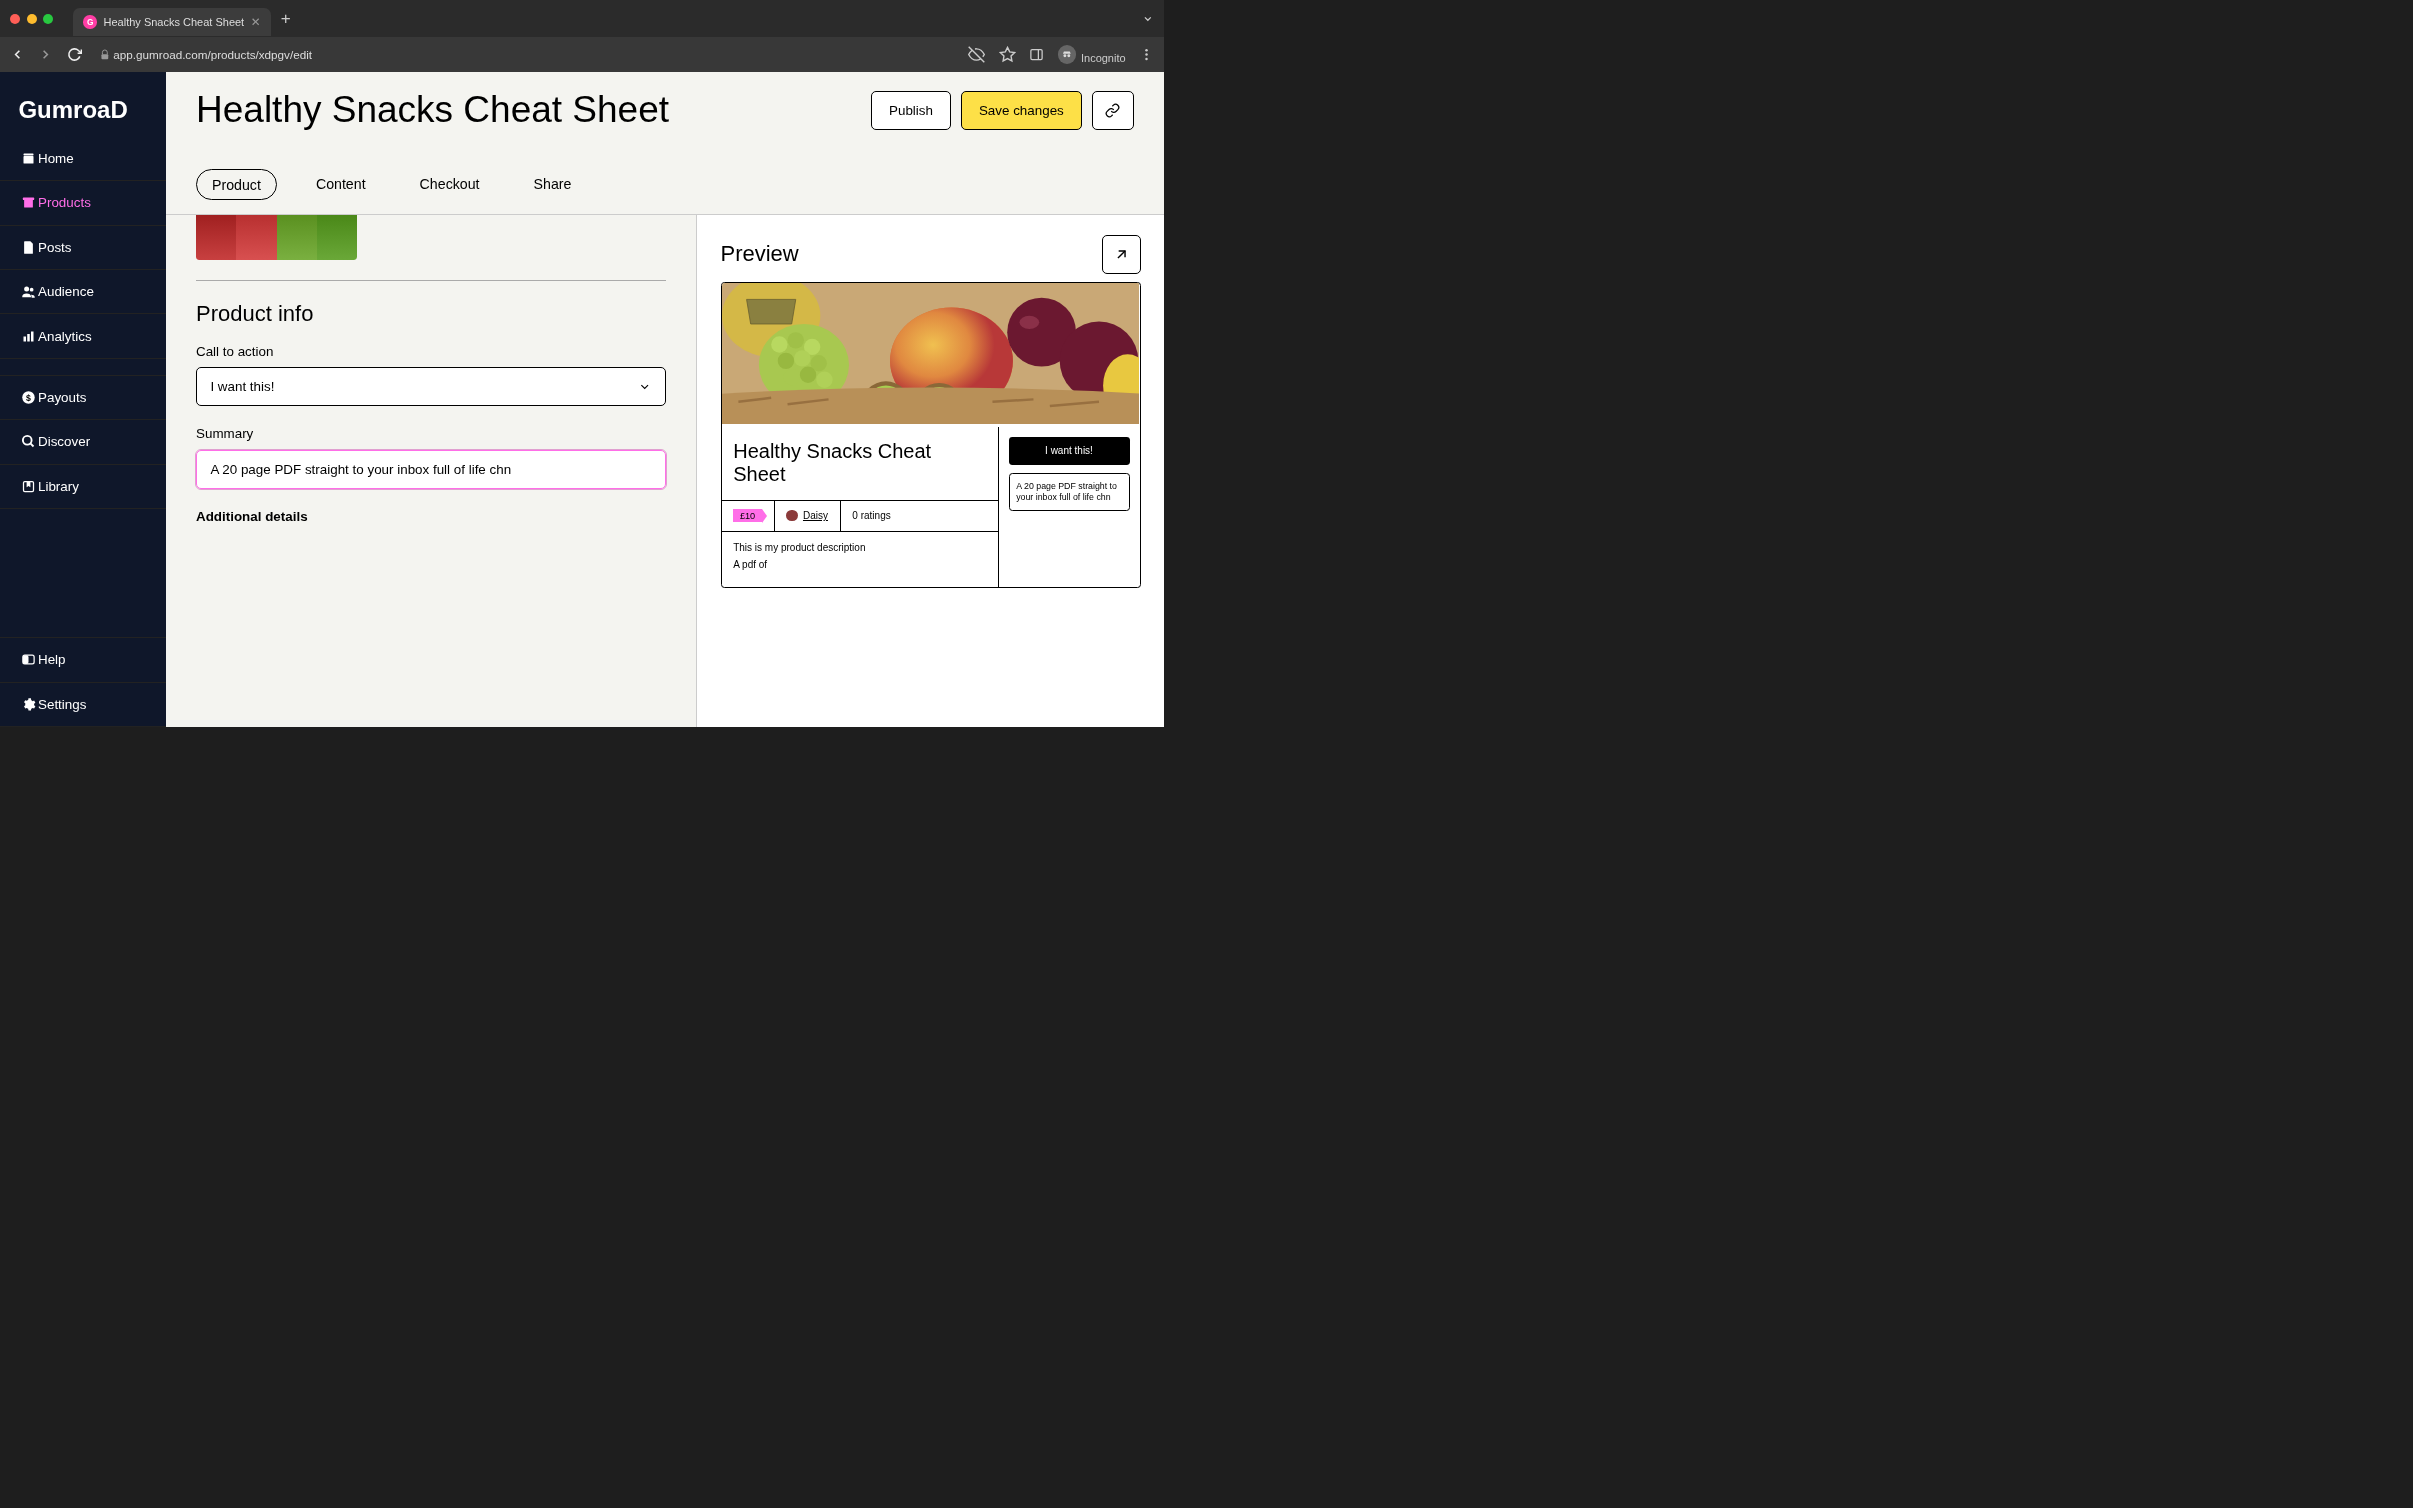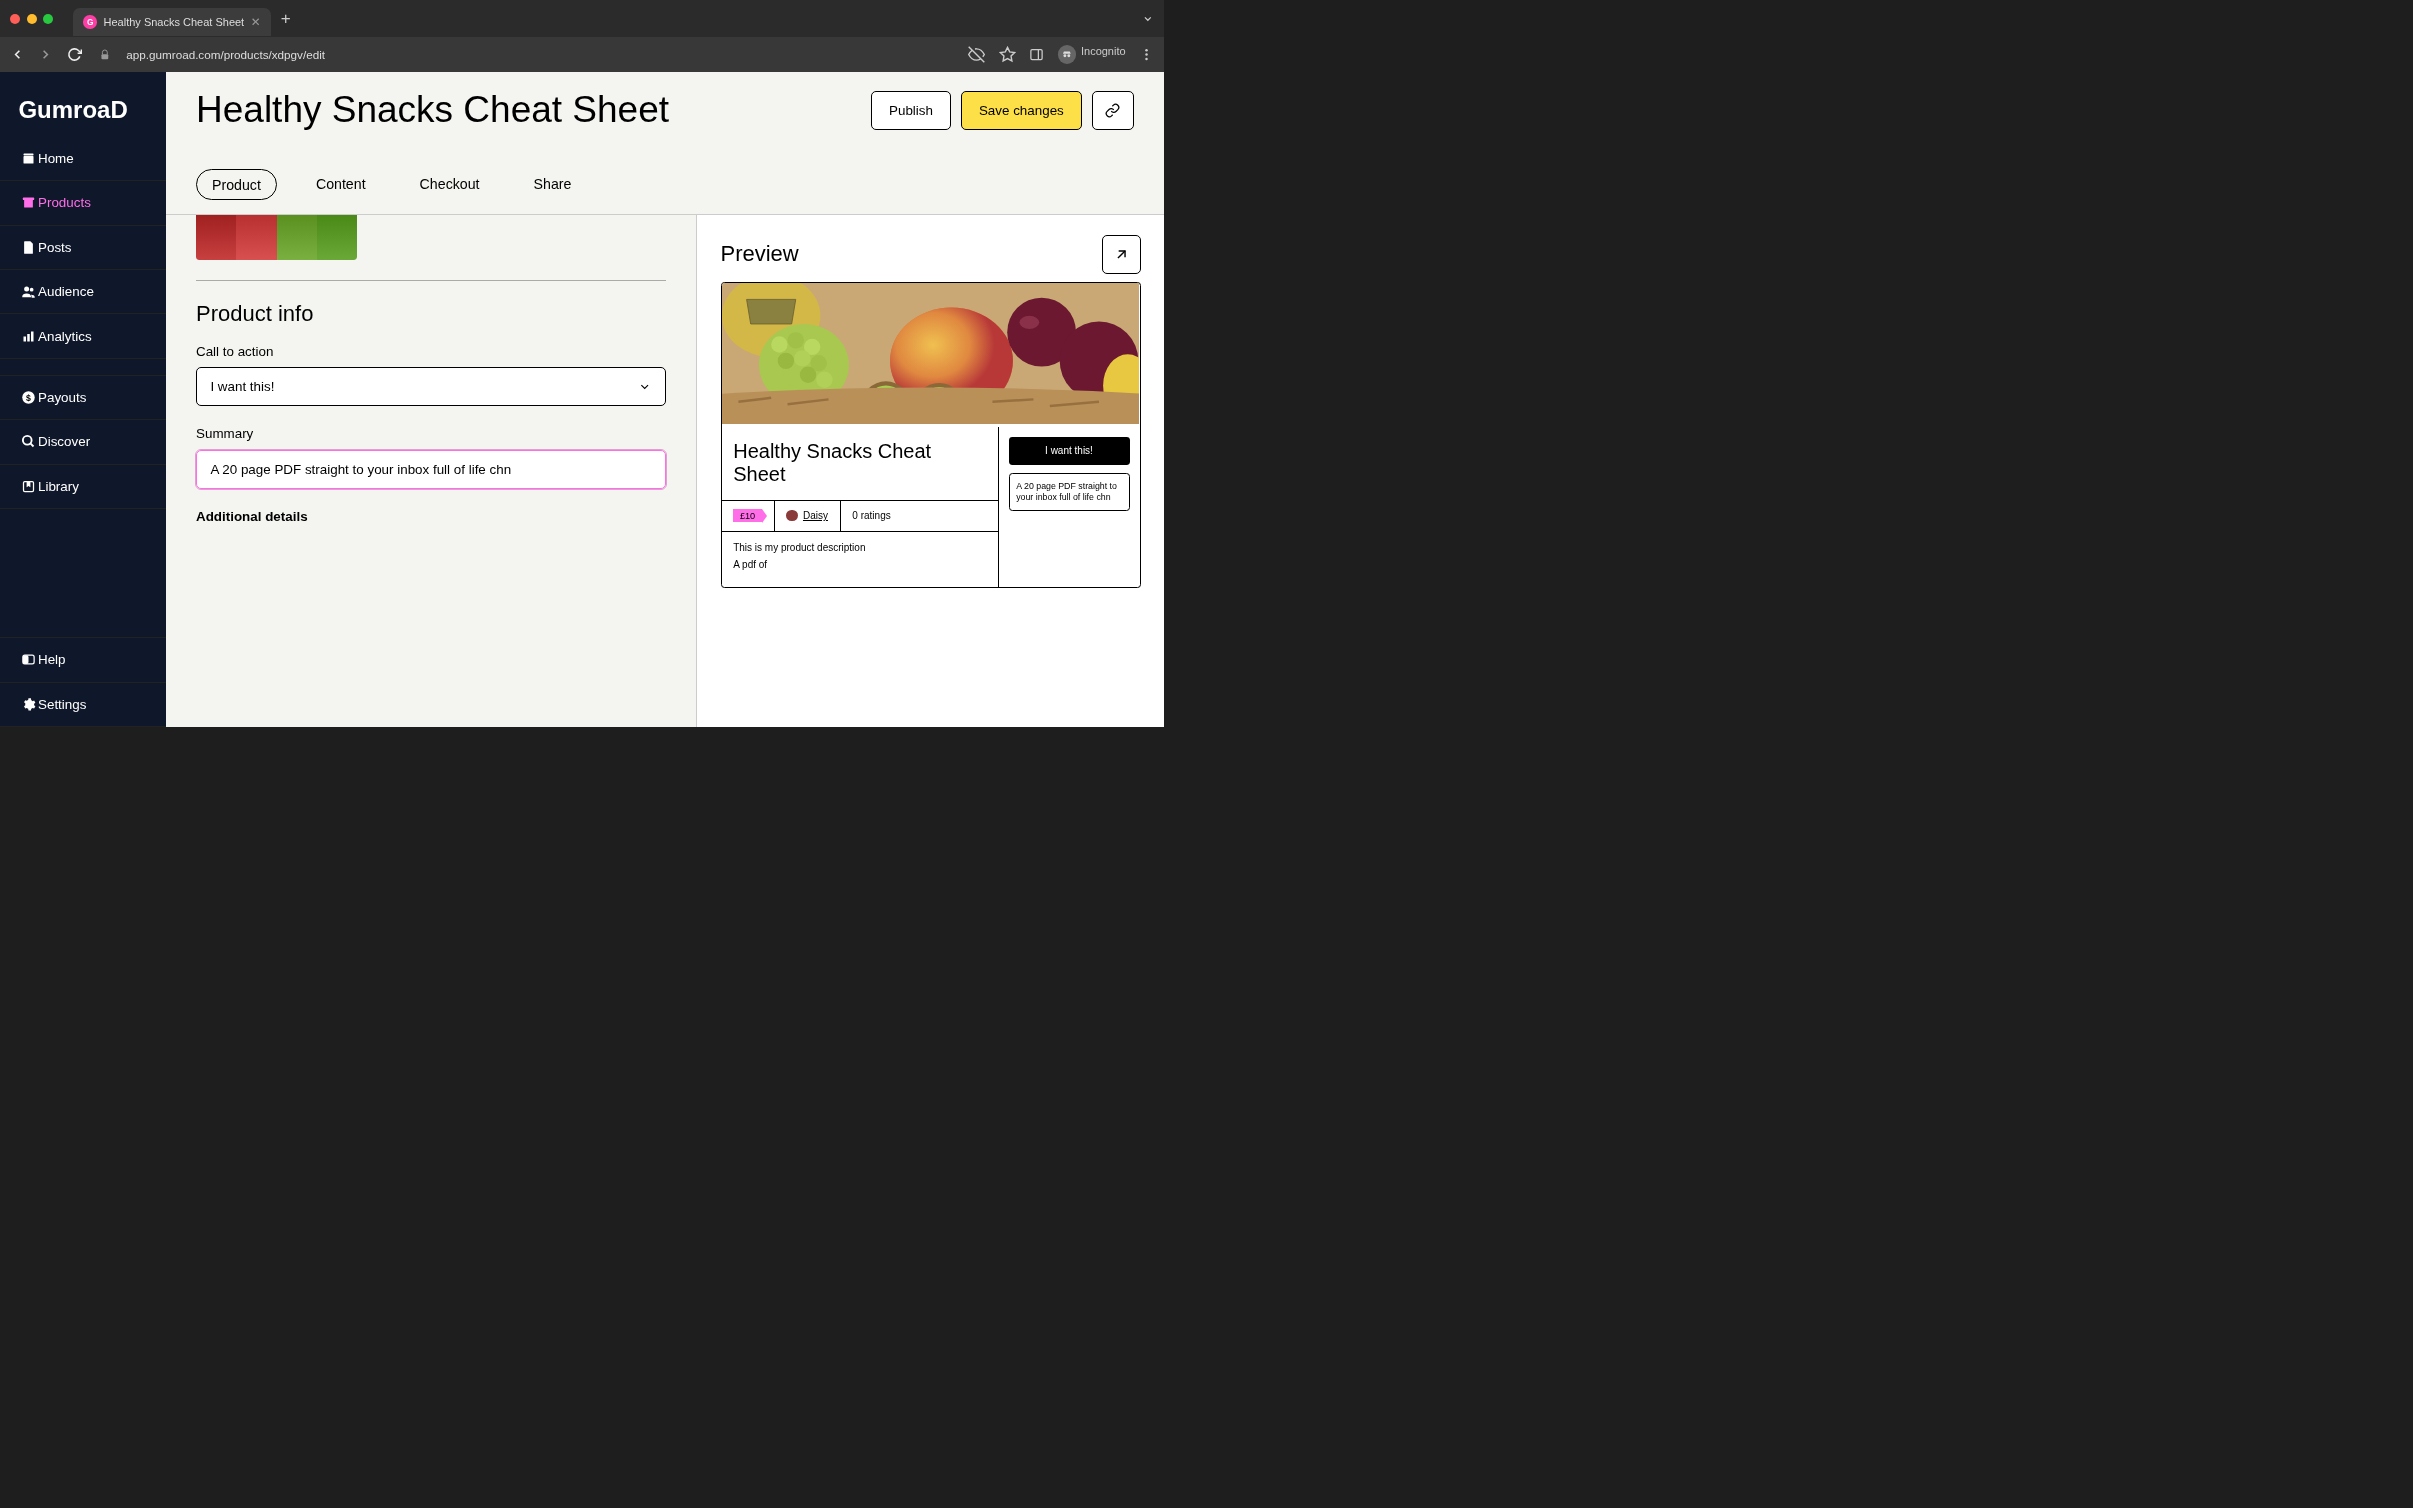--- a/index.html
+++ b/index.html
@@ -16,25 +16,25 @@
 .tab { display: flex; align-items: center; background: #3c3c3c; border-radius: 6.7px 6.7px 0 0; padding: 0 10px; height: 28.5px; margin-top: 6.7px; gap: 6.7px; min-width: 176px; }
 .tab-favicon { width: 13.4px; height: 13.4px; background: #ff3ea5; border-radius: 50%; display: flex; align-items: center; justify-content: center; font-size: 8.4px; color: white; font-weight: bold; }
 .tab-title { color: #ddd; font-size: 11px; flex: 1; }
 .tab-close { color: #999; font-size: 11.7px; }
 .newtab { color: #ccc; font-size: 17px; margin-left: 3.4px; }
 .tab-spacer { flex: 1; }
 .tab-dd { color: #ccc; }
 .toolbar { display: flex; align-items: center; height: 35px; padding: 0 10px; gap: 13.4px; background: #383838; }
 .nav-btn { color: #999; display: flex; align-items: center; }
 .nav-btn.active { color: #eee; }
-.urlbar { flex: 1; display: flex; align-items: center; gap: 16px; padding: 0 3.4px; }
+.urlbar { flex: 1; display: flex; align-items: center; gap: 3px; padding: 0 3.4px; }
 .lock { color: #999; }
 .url { color: #ddd; font-size: 11.7px; }
 .toolbar-right { display: flex; gap: 13.4px; align-items: center; color: #ccc; }
-.incog-badge { display: flex; align-items: flex-start; gap: 5px; font-size: 11px; }
+.incog-badge { display: flex; align-items: flex-end; gap: 5px; font-size: 11px; }
 .incog-icon { width: 18.4px; height: 18.4px; background: #666; border-radius: 50%; display: flex; align-items: center; justify-content: center; }
 
 
 .app { display: flex; height: calc(727px - 72px); background: #f4f4f0; }
 .sidebar { width: 166px; background: #0f172a; display: flex; flex-direction: column; }
 .logo { color: #fff; font-size: 24px; font-weight: 900; letter-spacing: 0px; padding: 23.5px 18.4px 13.4px; font-family: Arial Black, sans-serif; }
 .nav { display: flex; flex-direction: column; }
 .nav-item { display: flex; align-items: flex-start; gap: 1px; padding: 14.2px 20px; color: #fff; font-size: 13.4px; border-bottom: 0.8px solid #222; }
 .nav-item.active { color: #ff6ee8; }
 .nav-item .ni-icon { width: 17px; display: flex; justify-content: center; }

